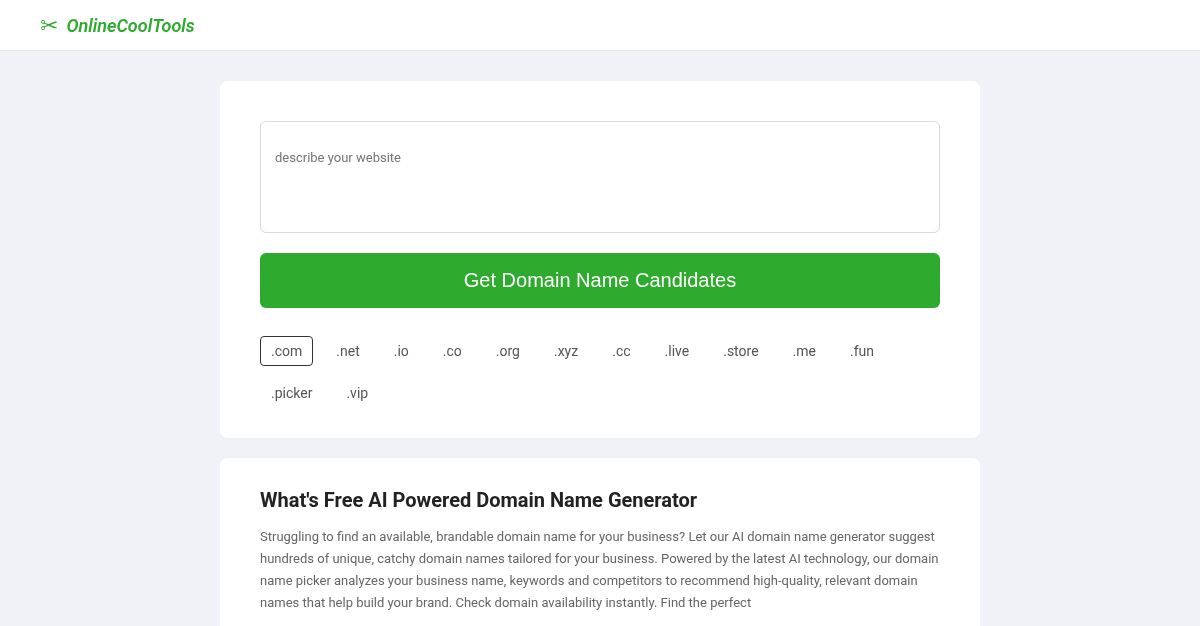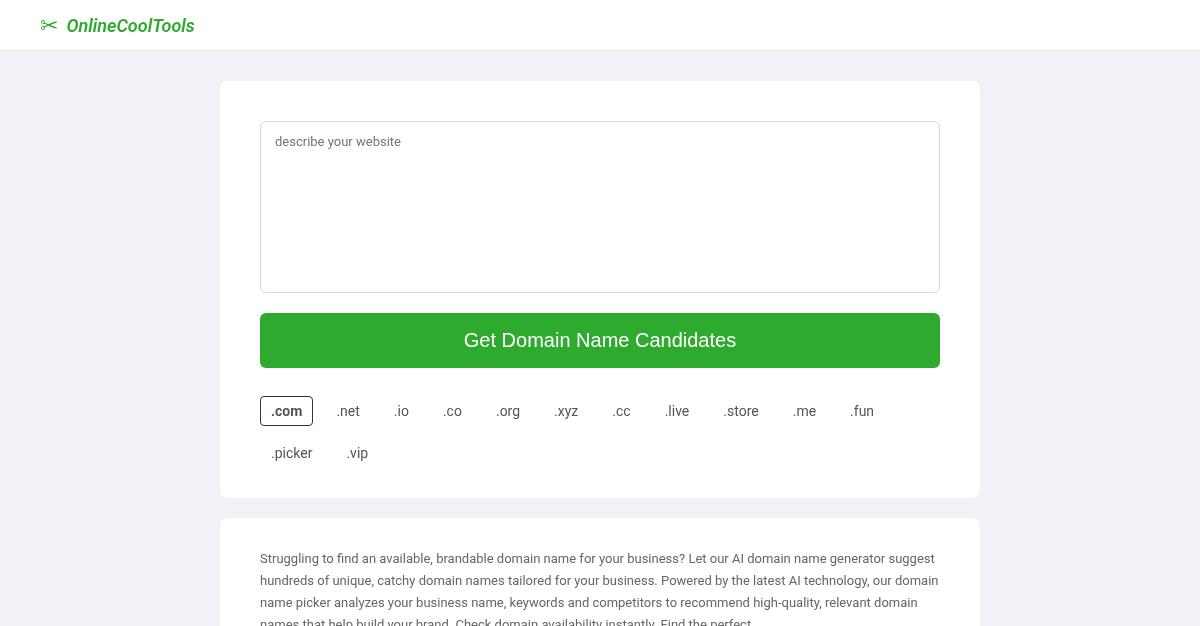--- a/index.html
+++ b/index.html
@@ -75,24 +75,24 @@
 
     .page-title {
       font-size: 26px;
       font-weight: 700;
       color: #222;
       margin-bottom: 28px;
     }
 
     .description-textarea {
       width: 100%;
-      height: 172px;
+      height: 112px;
       border: 1px solid #d9d9d9;
       border-radius: 6px;
-      padding: 12px 14px;
+      padding: 28px 14px;
       font-size: 13px;
       color: #aaa;
       resize: none;
       outline: none;
       font-family: inherit;
     }
 
     .generate-btn {
       width: 100%;
       background-color: #2eaa2e;
@@ -120,21 +120,21 @@
       font-size: 14px;
       color: #555;
       cursor: pointer;
       padding: 6px 10px;
       border-radius: 4px;
       transition: border-color 0.2s;
     }
 
     .tld-item.active {
       border: 1.5px solid #333;
-      font-weight: 700;
+      font-weight: 400;
     }
 
     .tld-item:not(.active) {
       border: 1px solid transparent;
     }
 
     
     .info-section {
       display: flex;
       justify-content: center;
@@ -193,15 +193,16 @@
         <span class="tld-item">.me</span>
         <span class="tld-item">.fun</span>
         <span class="tld-item">.picker</span>
         <span class="tld-item">.vip</span>
       </div>
   </div>
 </div>
 
 <div class="info-section">
   <div class="info-card">
+    <h2 class="info-title">What's Free AI Powered Domain Name Generator</h2>
     <p class="info-text">Struggling to find an available, brandable domain name for your business? Let our AI domain name generator suggest hundreds of unique, catchy domain names tailored for your business. Powered by the latest AI technology, our domain name picker analyzes your business name, keywords and competitors to recommend high-quality, relevant domain names that help build your brand. Check domain availability instantly. Find the perfect</p>
   </div>
 </div>
 
 </body></html>

